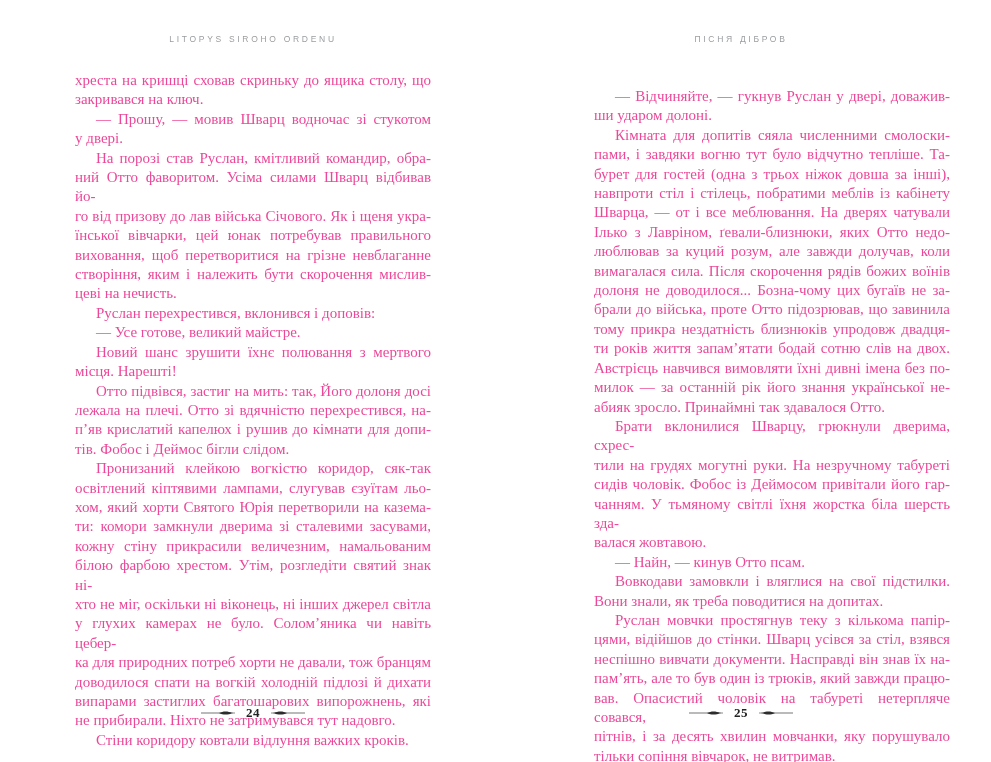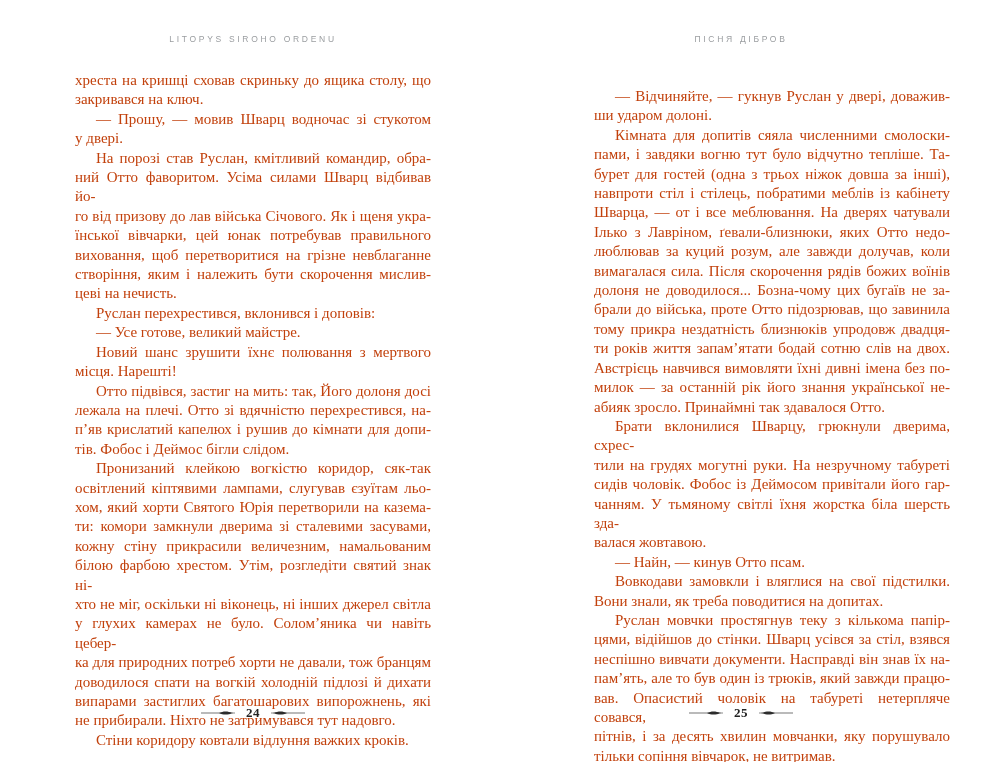--- a/index.html
+++ b/index.html
@@ -15,21 +15,21 @@
     font-family: Liberation Sans, sans-serif;
     font-size: 8.5px; letter-spacing: 2.7px;
     color: #9a9da0; text-transform: uppercase;
     text-align: center; white-space: nowrap;
   }
   #head-left  { left: 75px;  width: 356px; }
   #head-right { left: 563px; width: 356px; }
 
   .text-col {
     position: absolute; top: 71px; width: 356px;
-    color: #c2410c; font-size: 15px; line-height: 19.4px;
+    color: #ec4899; font-size: 15px; line-height: 19.4px;
   }
   #left-text  { left: 75px; }
   #right-text { left: 594px; margin-top: 16px; }
 
   .para { margin: 0; }
   .para.indent .line:first-child { text-indent: 21px; }
   .line {
     text-align: justify;
     text-align-last: justify;
     white-space: normal;

